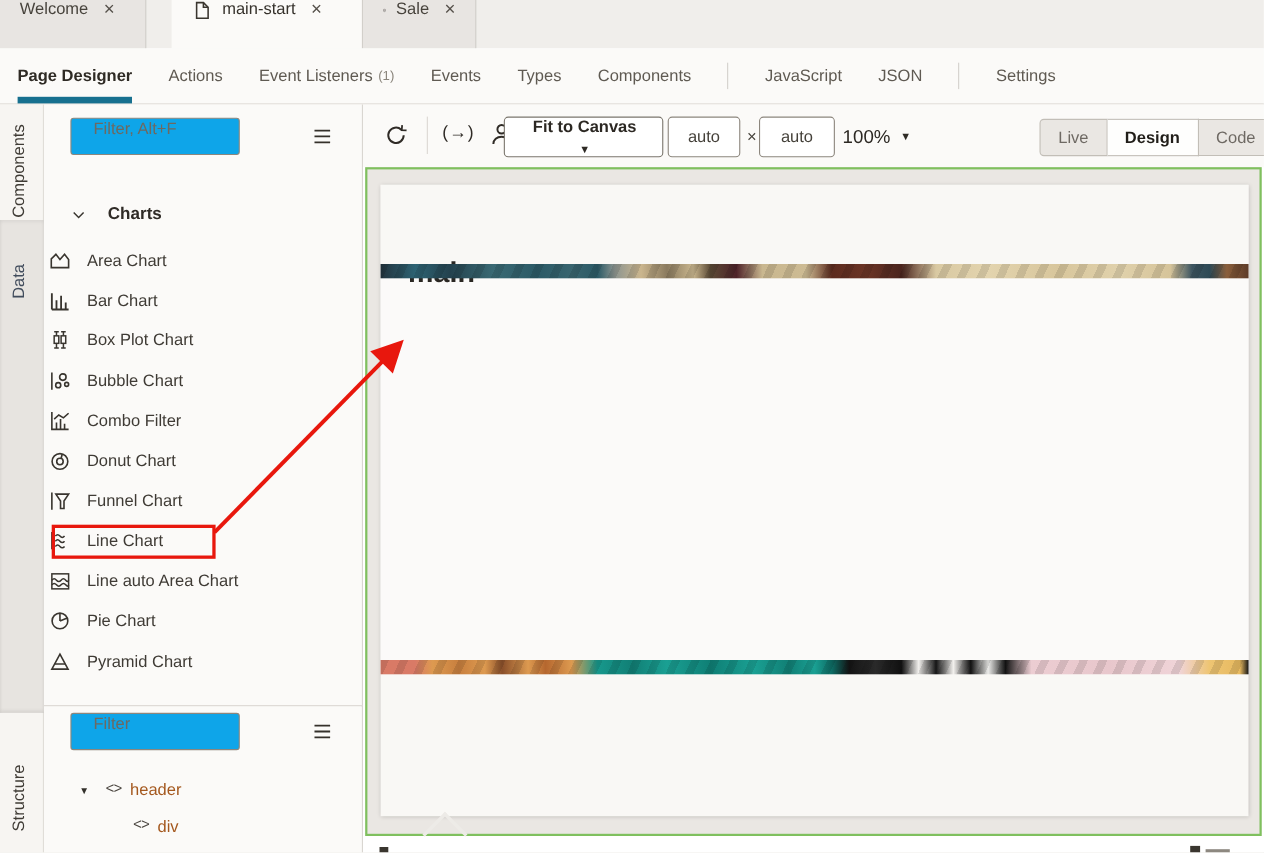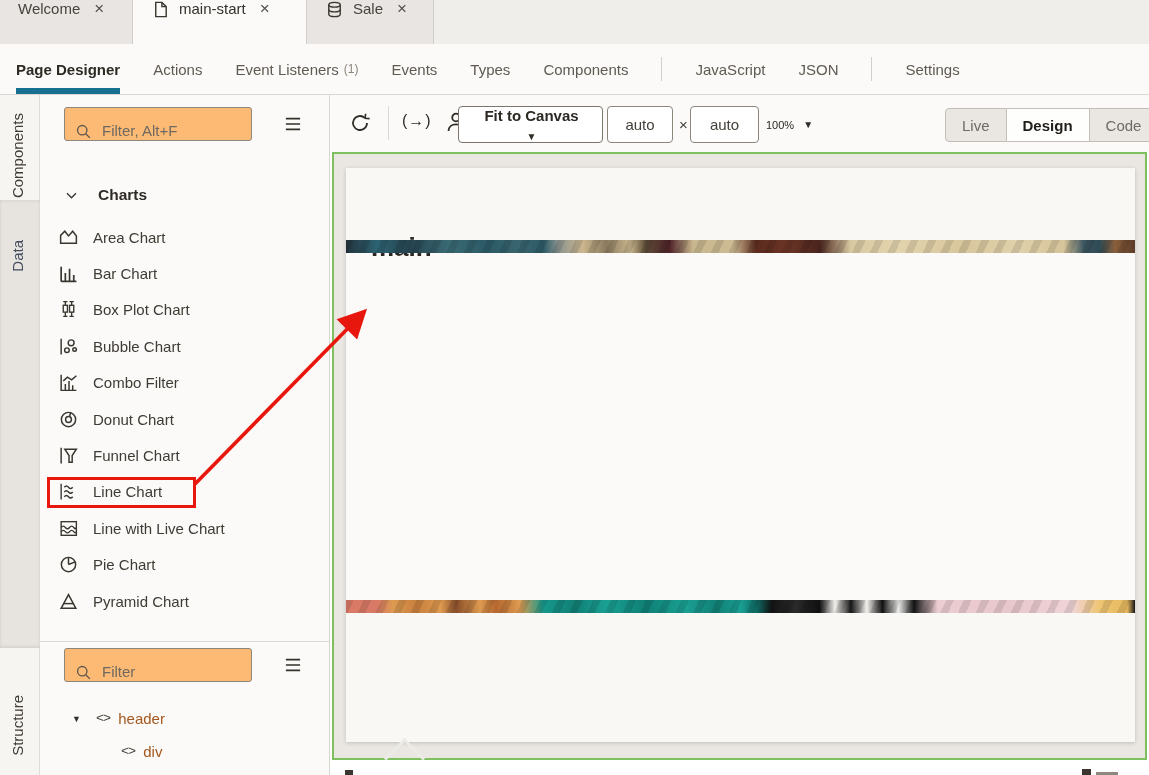--- a/index.html
+++ b/index.html
@@ -9,26 +9,26 @@
     background:#ffffff;color:#3f3b35;
     -webkit-font-smoothing:antialiased;
   }
   svg.sym{position:absolute;width:0;height:0;}
   .icon{display:inline-block;vertical-align:middle;color:#3a362f;}
 
   
   #tabbar{position:absolute;left:0;top:0;width:1149px;height:44px;background:#f0eeeb;display:flex;}
   .wtab{display:flex;height:44px;padding:0 18px;background:#e8e5e2;
         border-right:1px solid #d2cfca;font-size:15px;color:#47433c;cursor:pointer;box-sizing:border-box;}
-  .wtab[data-state="active"]{background:#fbfaf8;font-weight:400;color:#35312b;}
+  .wtab[data-state="active"]{background:#fbfaf8;font-weight:400;color:#35312b;margin-left:23px;}
   .wtab .ticon{width:19px;height:19px;margin-right:9px;}
   .wtab .tclose{margin-left:14px;font-size:17px;color:#55504a;line-height:1;}
   .wtab:nth-child(1){width:133px;box-sizing:border-box;}
   .wtab:nth-child(2){width:174px;box-sizing:border-box;}
-  .wtab:nth-child(3){width:127px;box-sizing:border-box;}
+  .wtab:nth-child(3){width:103px;box-sizing:border-box;}
 
   
   #pagetabs{position:absolute;left:0;top:44px;width:1149px;height:51px;background:#fbfaf8;
             display:flex;align-items:stretch;padding-left:16px;box-sizing:border-box;
             border-bottom:1px solid #dbd8d3;}
   .ptab{position:relative;display:flex;align-items:center;margin-right:33px;font-size:15px;
         color:#5f5a52;cursor:pointer;white-space:nowrap;}
   .ptab[data-state="active"]{font-weight:700;color:#2e2a24;}
   .ptab[data-state="active"]::after{content:"";position:absolute;left:0;right:0;bottom:0;height:6px;
         background:var(--underline,#17708f);}
@@ -44,37 +44,37 @@
           position:absolute;left:9px;white-space:nowrap;cursor:pointer;}
   #rail-comp{top:18px;}
   #data-handle{position:absolute;left:0;top:105px;width:40px;height:448px;background:#e7e4e0;
         box-shadow:inset 0 -2px 3px rgba(0,0,0,.07), inset 0 2px 3px rgba(0,0,0,.05);}
   #rail-data{top:40px;color:#414c5c;}
   #rail-structure{top:600px;}
 
   
   #comp-panel{position:absolute;left:40px;top:95px;width:290px;height:546px;background:#fbfaf8;
         border-right:1px solid #d9d6d1;box-sizing:border-box;overflow:hidden;}
-  .filterbox{position:absolute;left:24px;width:188px;height:34px;background:#fdba74;border:1px solid #8c867d;
-        border-radius:3px;display:flex;align-items:flex-end;box-sizing:border-box;}
+  .filterbox{position:absolute;left:24px;width:154px;height:34px;background:#0ea5e9;border:1px solid #8c867d;
+        border-radius:3px;display:flex;align-items:flex-start;box-sizing:border-box;}
   .filterbox .sicon{width:17px;height:17px;margin:0 8px 0 10px;color:#5c574f;}
   .filterbox input{border:none;outline:none;background:transparent;font-family:inherit;font-size:15px;
         color:#45413a;width:140px;}
   .filterbox input::placeholder{color:#6e6961;opacity:1;}
   .hamb{position:absolute;width:18px;height:16px;color:#35312b;cursor:pointer;}
   #comp-filter{top:12px;}
   #comp-hamb{left:244px;top:21px;}
   #clipped-row{position:absolute;left:24px;top:50px;width:240px;height:17px;overflow:hidden;}
   #clipped-row .inner{position:relative;top:-16px;font-size:15px;color:#45413b;display:flex;gap:16px;}
   .codeglyph{font-family:"Liberation Mono", monospace;font-size:13.5px;letter-spacing:-1px;color:#49443e;}
   #charts-header{position:absolute;left:24px;top:91px;display:flex;align-items:center;cursor:pointer;}
   #charts-header .chev{width:15px;height:15px;margin-right:19px;color:#39352f;}
   #charts-header .htxt{font-size:15.5px;font-weight:700;color:#2f2b26;}
   .comp-list{position:absolute;left:0;top:124px;width:290px;margin:0;padding:0;list-style:none;}
-  .comp-item{height:36.4px;display:flex;align-items:center;padding-left:18px;cursor:grab;}
+  .comp-item{height:36.4px;display:flex;align-items:center;padding-left:4px;cursor:grab;}
   .comp-item .ci{width:21px;height:21px;margin-right:14px;color:#39352f;flex:none;}
   .comp-item .cl{font-size:15px;color:#3f3b35;white-space:nowrap;}
 
   
   #struct-panel{position:absolute;left:40px;top:641px;width:290px;height:134px;background:#fbfaf8;
         border-right:1px solid #d9d6d1;border-top:1px solid #dcd8d3;box-sizing:border-box;}
   #struct-filter{top:6px;}
   #struct-hamb{left:244px;top:15px;}
   .tree{position:absolute;left:0;top:60px;width:290px;margin:0;padding:0;list-style:none;}
   .tree-row{height:33px;display:flex;align-items:center;font-size:15px;cursor:pointer;}
@@ -96,21 +96,21 @@
   #fit-select{left:128px;top:11px;width:145px;padding:0 12px 0 14px;justify-content:space-between;}
   #fit-select .seltxt{font-size:15px;font-weight:700;color:#2c2823;}
   .caret{font-size:10px;color:#2f2b26;}
   .dimbox{position:absolute;top:11px;height:37px;background:#fff;border:1px solid #8c867d;border-radius:4px;
         box-sizing:border-box;text-align:center;font-size:15px;color:#45413a;font-family:inherit;outline:none;}
   #dim-w{left:277px;width:66px;}
   #dim-x{position:absolute;left:349px;top:21px;font-size:15px;color:#45413a;}
   #dim-h{left:360px;width:69px;}
   #zoom-select{left:436px;top:11px;width:74px;border:none;background:transparent;display:flex;align-items:center;
         gap:9px;cursor:pointer;position:absolute;height:37px;}
-  #zoom-select .seltxt{font-size:11px;color:#2c2823;}
+  #zoom-select .seltxt{font-size:17px;color:#2c2823;}
   #mode-group{position:absolute;left:615px;top:13px;display:flex;height:34px;}
   .mode-btn{display:flex;align-items:center;justify-content:flex-start;padding:12px 16px;font-size:15px;
         background:#eae7e3;color:#6e6963;border:1px solid #c2beb7;border-left-width:0;cursor:pointer;}
   .mode-btn:first-child{border-left-width:1px;border-radius:4px 0 0 4px;}
   .mode-btn:last-child{border-radius:0 4px 4px 0;}
   .mode-btn[data-state="active"]{background:#fefefd;color:#211e19;font-weight:700;}
 
   
   #canvas-outer{position:absolute;left:330px;top:152px;width:819px;height:623px;background:#fff;}
   #canvas{position:absolute;left:2px;top:0;width:811px;height:604px;background:#eae7e3;
@@ -441,21 +441,21 @@
         <svg class="ci icon">
           <use href="#line-chart-icon"></use>
         </svg>
         <span class="cl">Line Chart</span>
       </li>
 
       <li class="comp-item">
         <svg class="ci icon">
           <use href="#line-area-chart-icon"></use>
         </svg>
-        <span class="cl">Line with Live Chart</span>
+        <span class="cl">Line auto Area Chart</span>
       </li>
 
       <li class="comp-item">
         <svg class="ci icon">
           <use href="#pie-chart-icon"></use>
         </svg>
         <span class="cl">Pie Chart</span>
       </li>
 
       <li class="comp-item">

